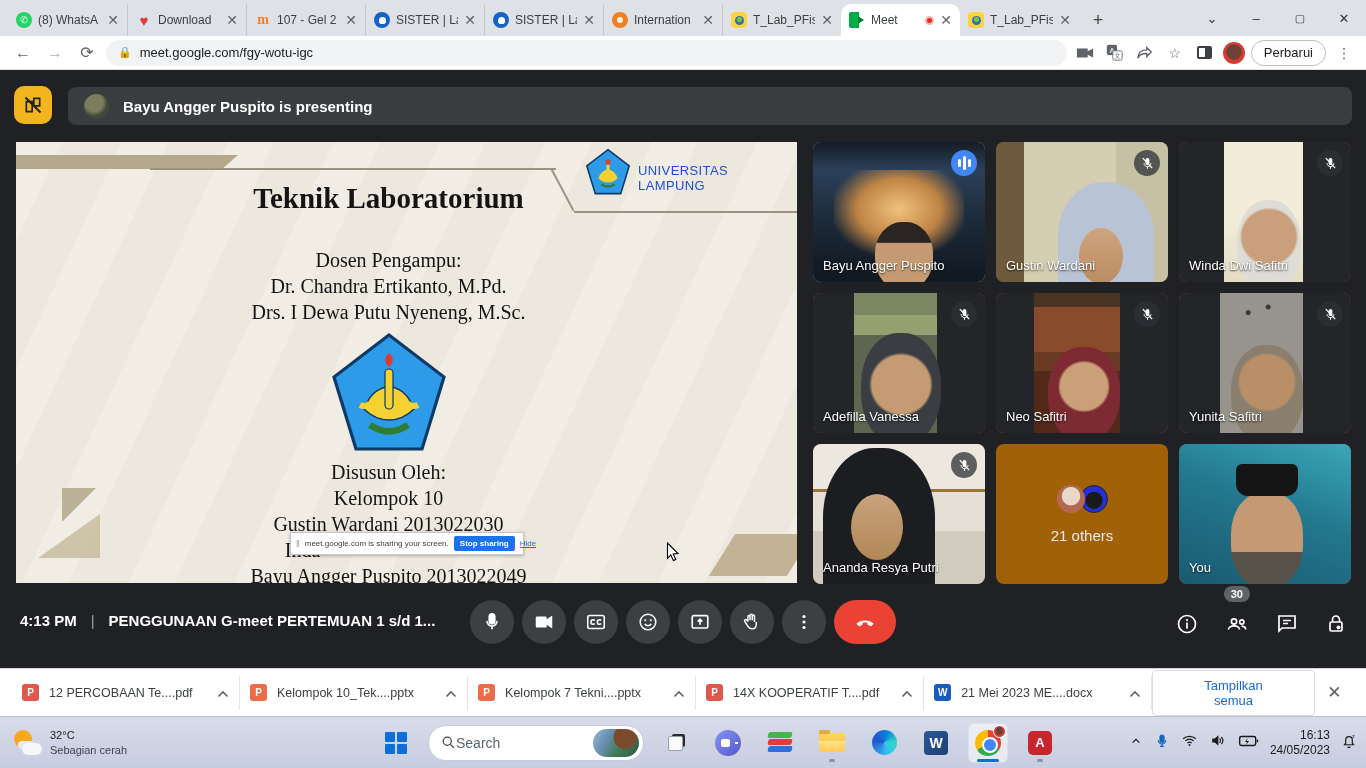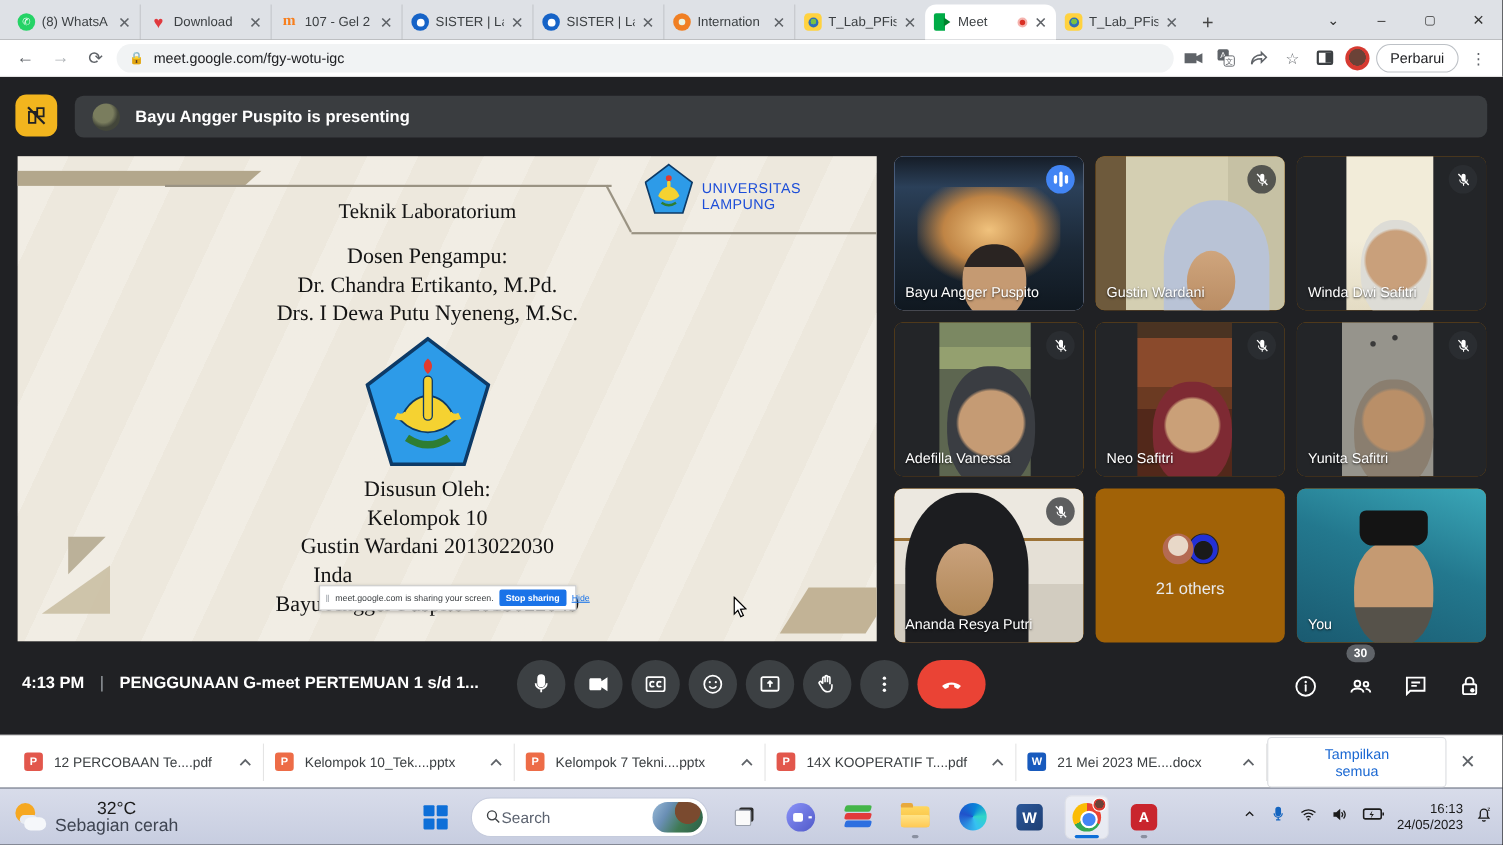--- a/index.html
+++ b/index.html
@@ -56,21 +56,21 @@
   
   .slide { position:absolute; left:16px; top:72px; width:781px; height:441px; background:#EDE8DD; overflow:hidden; }
   .slide::before { content:""; position:absolute; inset:0; background:repeating-linear-gradient(115deg, rgba(255,255,255,.22) 0 42px, transparent 42px 96px); }
   .deco-tl { position:absolute; left:-6px; top:13px; width:228px; height:14px; background:#B3A78C; clip-path:polygon(0 0,100% 0,93% 100%,0 100%); }
   .hdr-line1 { position:absolute; left:134px; top:26px; width:406px; border-top:2px solid #9A9383; }
   .hdr-angle { position:absolute; left:536px; top:26px; width:48px; border-top:2px solid #9A9383; transform:rotate(62deg); transform-origin:left top; }
   .hdr-line2 { position:absolute; left:558px; top:69px; width:223px; border-top:2px solid #9A9383; }
   .unila-small { position:absolute; left:570px; top:6px; }
   .unila-text { position:absolute; left:622px; top:21px; font-size:13px; letter-spacing:.4px; color:#1d4ed8; font-weight:500; }
   .slide-text { position:absolute; left:0; top:40px; width:745px; text-align:center; font-family:"Liberation Serif", serif; color:#141414; }
-  .s-title { font-size:19px; font-weight:normal; margin-bottom:16px; }
+  .s-title { font-size:29px; font-weight:bold; margin-bottom:32px; }
   .s-line { font-size:20px; line-height:26px; }
   .logo-big { margin:8px auto 6px; width:114px; height:120px; }
   .s-partial { transform:translateX(-86px); }
   .deco-bl1 { position:absolute; left:46px; top:346px; width:0; height:0; border-left:34px solid #B5AA90; border-bottom:34px solid transparent; opacity:.9; }
   .deco-bl2 { position:absolute; left:22px; top:372px; width:0; height:0; border-right:62px solid #C8BCA0; border-top:44px solid transparent; opacity:.85; }
   .deco-br { position:absolute; left:706px; top:392px; width:78px; height:42px; background:#C2B396; transform:skewX(-32deg); }
   .toast { position:absolute; left:274px; top:390px; width:234px; height:23px; background:#fff; border:1px solid #C8C8C8; box-shadow:0 1px 3px rgba(0,0,0,.25); display:flex; align-items:center; padding:0 5px; gap:5px; }
   .toast-grip { color:#9AA0A6; font-size:9px; }
   .toast-msg { font-size:8px; color:#3C4043; white-space:nowrap; }
   .toast-btn { background:#1A73E8; color:#fff; font-size:8px; font-weight:bold; border-radius:2px; padding:3px 6px; white-space:nowrap; }
@@ -139,21 +139,21 @@
   .dl-chev { color:#5F6368; flex:none; }
   .dl-showall { margin-left:auto; border:1px solid #DADCE0; border-radius:4px; padding:7px 31px; color:#1967D2; font-size:13px; font-weight:500; background:#fff; }
   .dl-close { width:40px; text-align:center; font-size:17px; color:#5F6368; }
 
   
   .taskbar { position:absolute; top:716px; left:0; right:0; height:52px; background:linear-gradient(180deg,#D8DCEA 0%,#C7CDE0 100%); border-top:1px solid #B7BED2; display:flex; align-items:center; }
   .weather { display:flex; align-items:center; gap:8px; padding-left:12px; width:220px; }
   .wicon { width:30px; height:30px; position:relative; flex:none; }
   .wicon::before { content:""; position:absolute; left:2px; top:2px; width:18px; height:18px; border-radius:50%; background:#F6A821; }
   .wicon::after { content:""; position:absolute; right:0; bottom:3px; width:20px; height:12px; border-radius:8px; background:#F5F7FA; box-shadow:-6px -4px 0 -2px #E7EBF2; }
-  .wtxt { font-size:16px; color:#1B1B1B; line-height:15px;text-align:center; }
+  .wtxt { font-size:11px; color:#1B1B1B; line-height:15px; }
   .wtxt .sub { color:#3E4451; }
   .centericons { position:absolute; left:376px; display:flex; align-items:center; gap:12px; height:52px; }
   .tbitem { width:40px; height:40px; border-radius:6px; display:flex; align-items:center; justify-content:center; position:relative; }
   .tbitem.activeapp { background:rgba(255,255,255,.55); box-shadow:inset 0 0 0 1px rgba(0,0,0,.05); }
   .rundot { position:absolute; bottom:1px; left:50%; transform:translateX(-50%); width:6px; height:3px; border-radius:2px; background:#8A90A0; }
   .runbar { position:absolute; bottom:1px; left:50%; transform:translateX(-50%); width:22px; height:3px; border-radius:2px; background:#0E6FD8; }
   .startlogo { display:grid; grid-template-columns:10px 10px; grid-template-rows:10px 10px; gap:2px; }
   .startlogo i { background:#0E6FD8; border-radius:1px; }
   .searchpill { width:216px; height:36px; background:#fff; border:1px solid #C5CBDC; border-radius:18px; display:flex; align-items:center; gap:0; padding:0 4px 0 12px; }
   .searchpill .stxt { flex:1; font-size:14px; color:#5C6370; }

